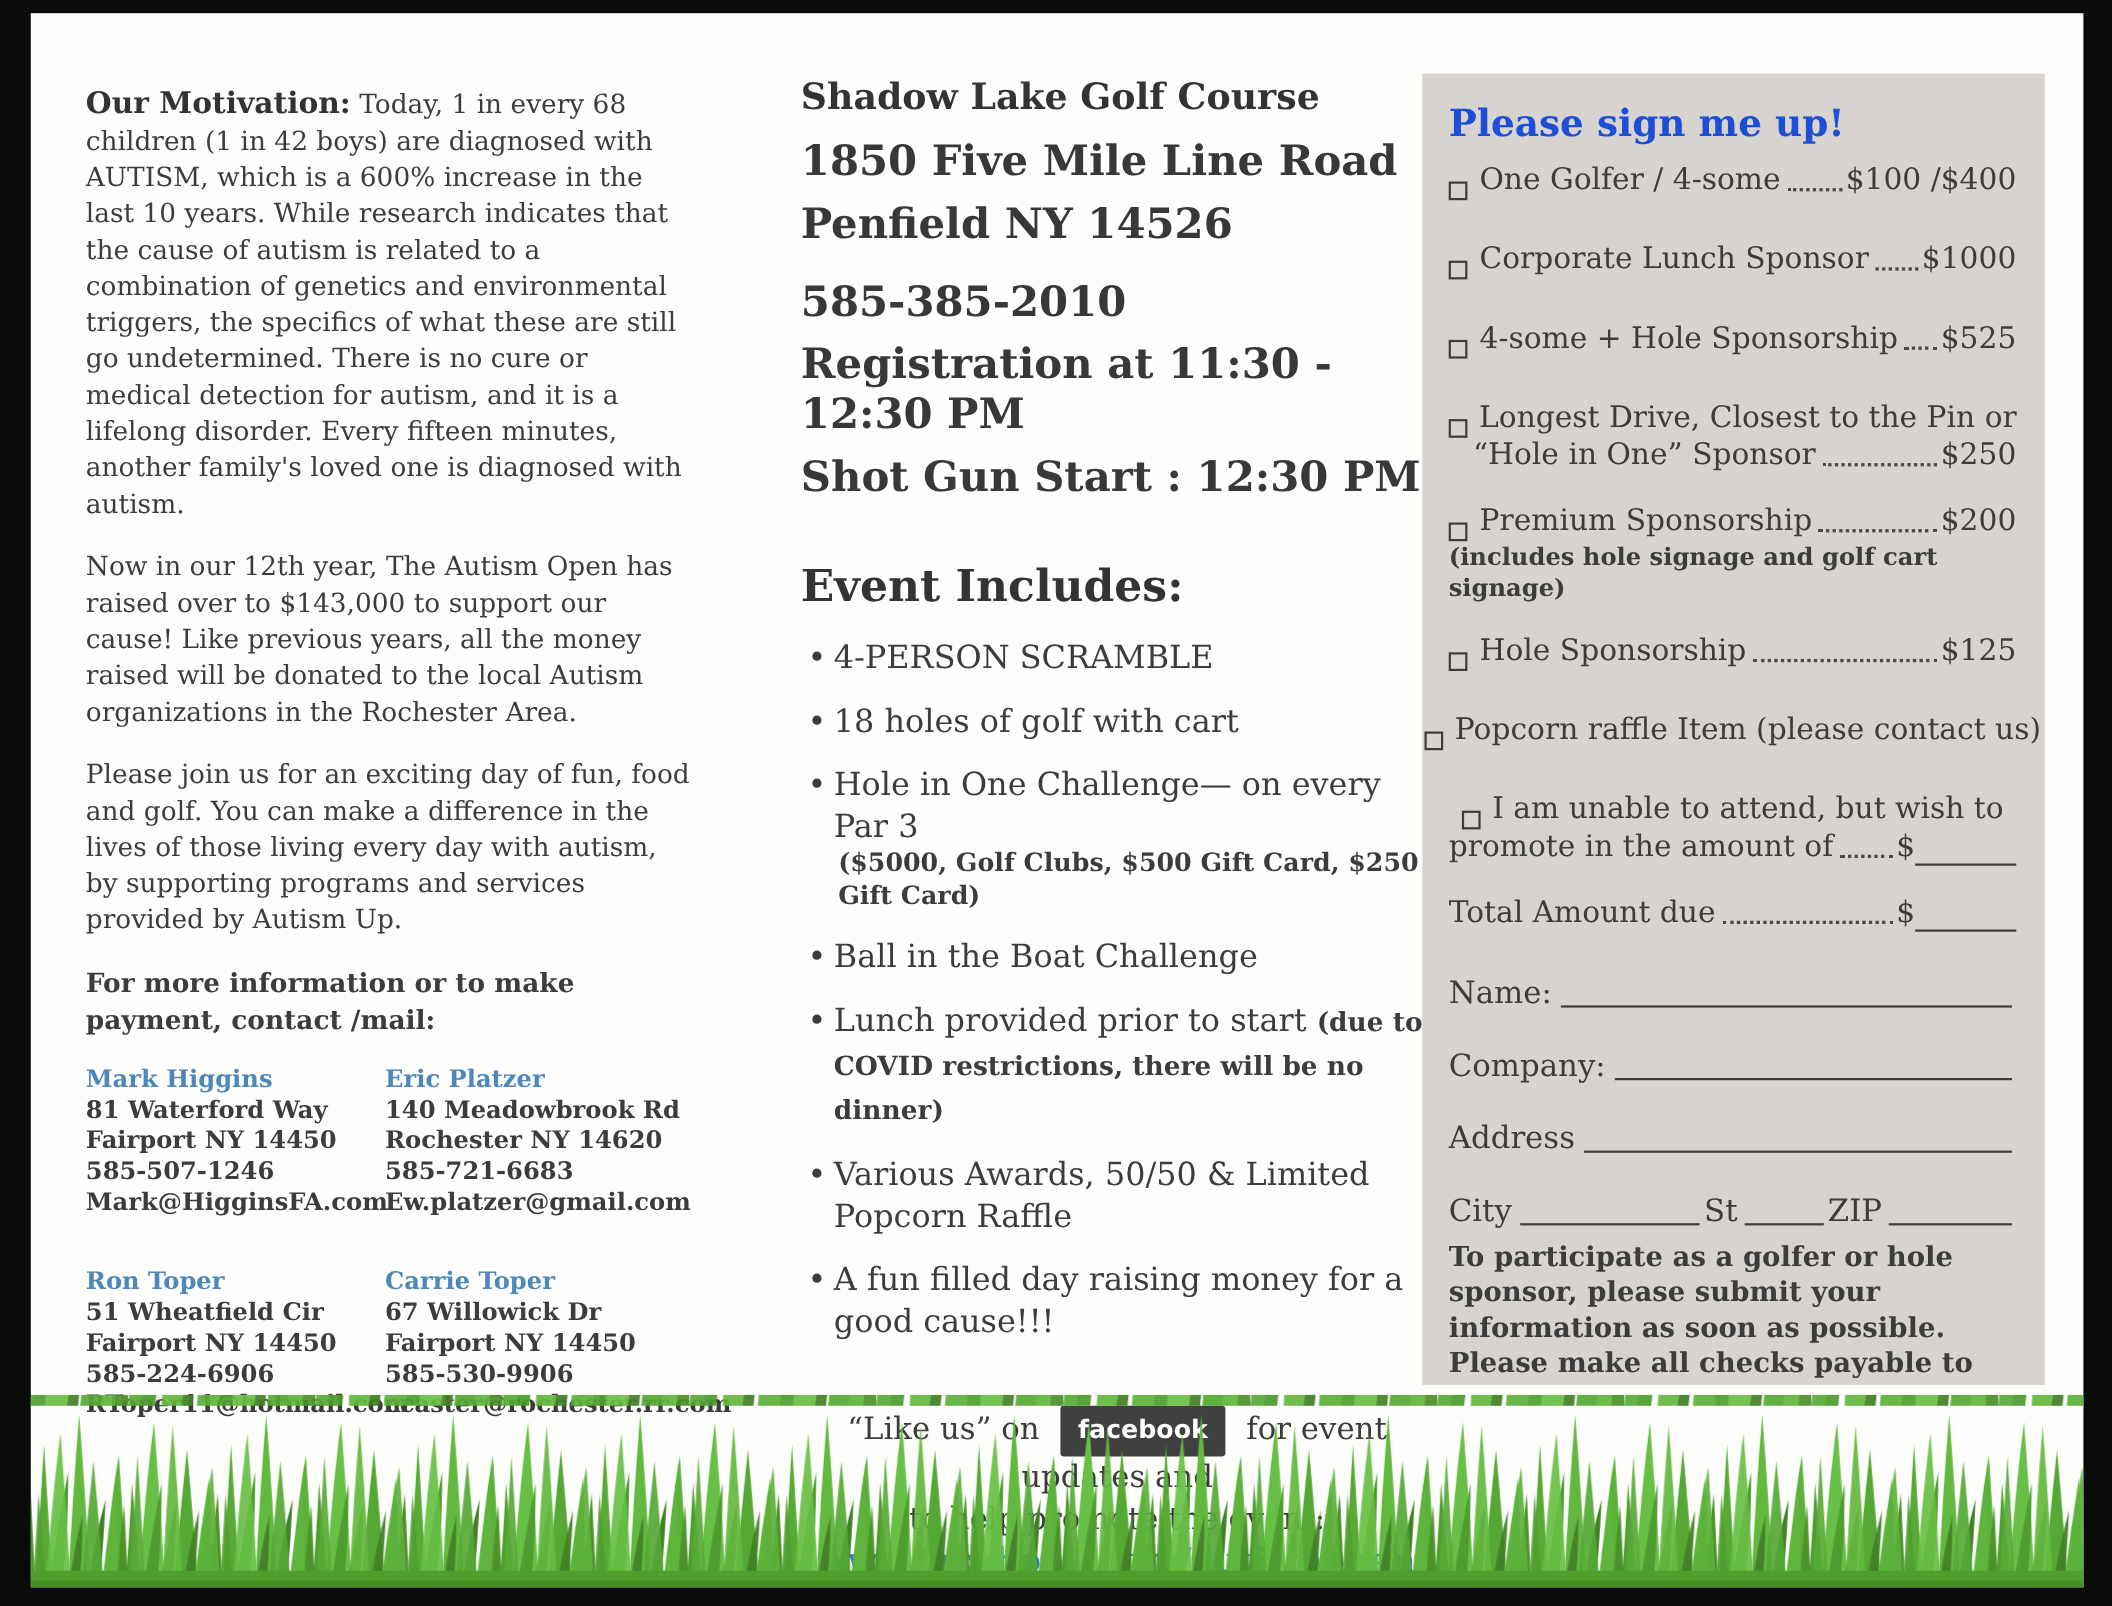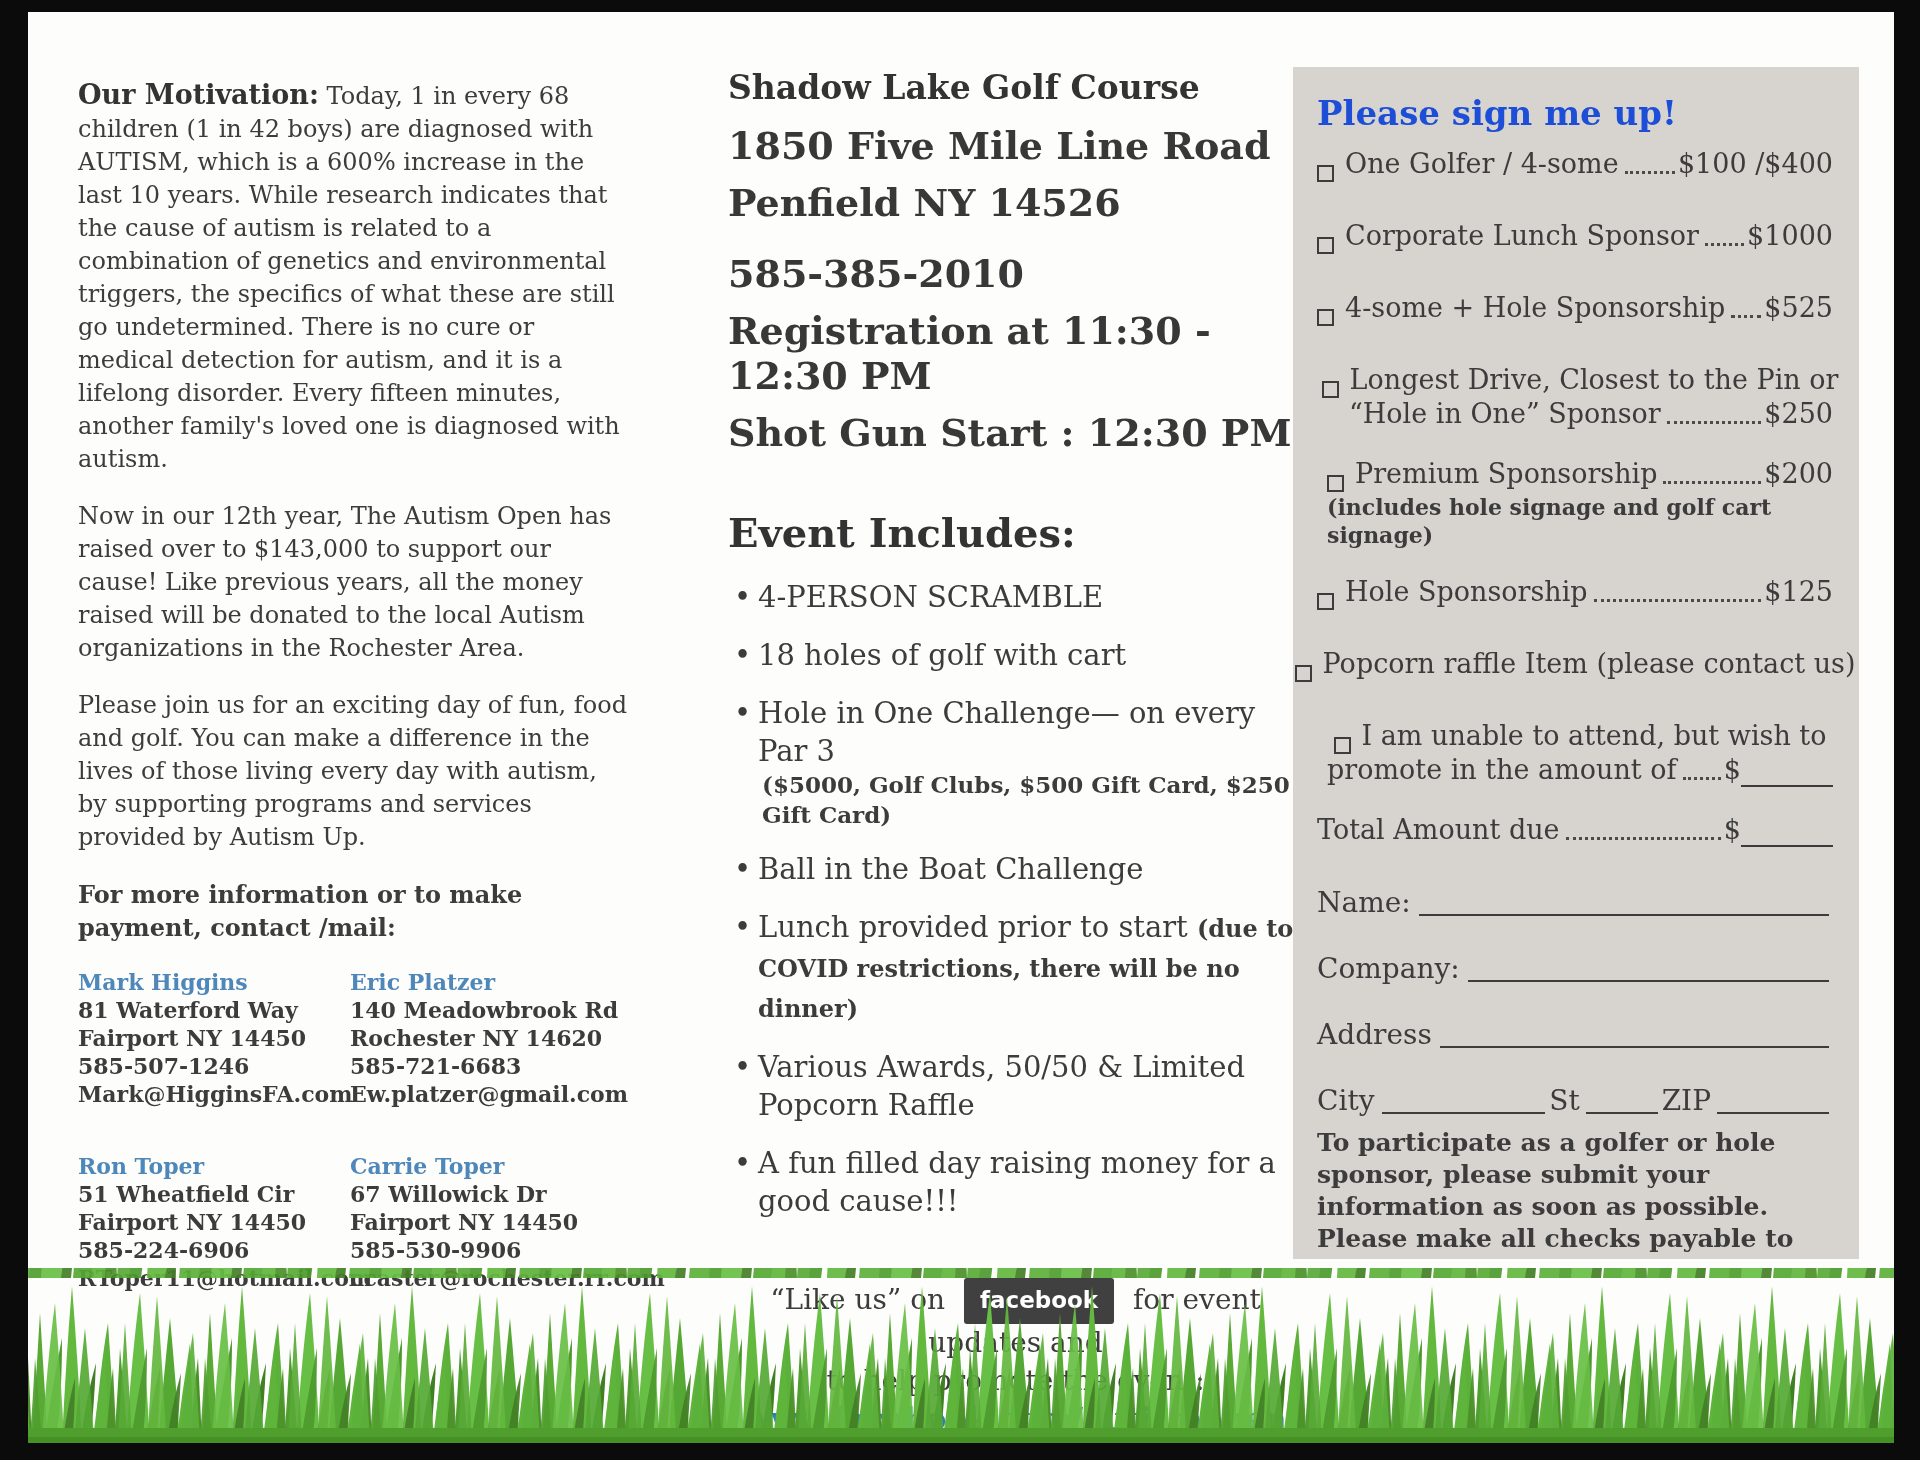--- a/index.html
+++ b/index.html
@@ -32,21 +32,21 @@
   .fb-badge { display:inline-block; background:#404040; color:#fff; font-family:"DejaVu Sans", sans-serif;
               font-weight:bold; font-size:23px; padding:3px 16px 5px; border-radius:3px; margin:0 10px;
               vertical-align:middle; }
   .fb-url { color:#2e7cbf; font-weight:bold; font-size:31px; }
 
   
   .panel { position:absolute; left:1265px; top:55px; width:566px; height:1192px; background:#d7d3ce;
            padding:26px 26px 0 24px; overflow:hidden; }
   .panel-title { font-size:34px; font-weight:bold; color:#1d4ed8; margin-bottom:14px; }
   .su-item { font-size:27px; line-height:34px; margin-bottom:38px; }
-  .su-item.tight { margin-bottom:26px;margin-left:10px; }
+  .su-item.tight { margin-bottom:26px; }
   .row { display:flex; align-items:flex-end;justify-content:center; }
   .row .lbl { white-space:nowrap; }
   .leader { flex:1; border-bottom:3px dotted #4a4a4a; margin:0 3px 7px 6px; min-width:20px; }
   .price { white-space:nowrap; }
   .checkbox { display:inline-block; width:17px; height:17px; border:2.5px solid #3c3c3c; margin-right:11px;
               position:relative; top:1px; flex:none; }
   .indent2 { padding-left:22px; }
   .small-note { font-size:22px; font-weight:bold; line-height:28px; margin-top:2px; }
   .blank { display:inline-block; width:92px; border-bottom:2.5px solid #3c3c3c; height:1em; flex:none; }
   .field-row { display:flex; align-items:flex-end; font-size:28px; line-height:36px; margin-bottom:30px; }

